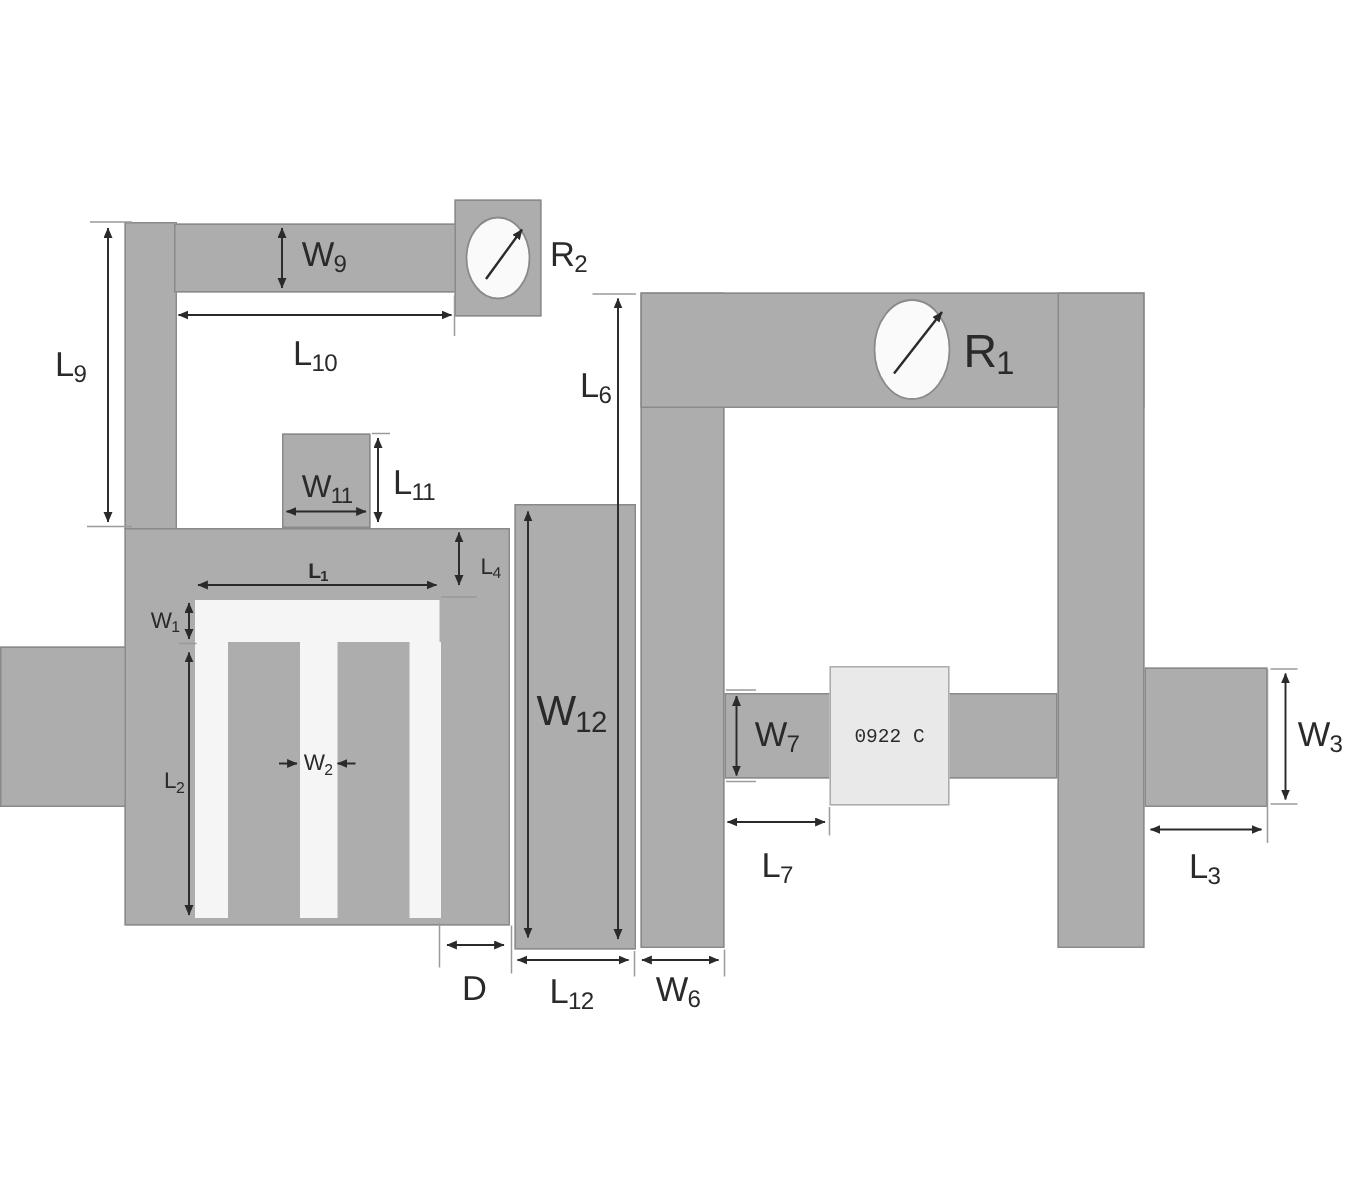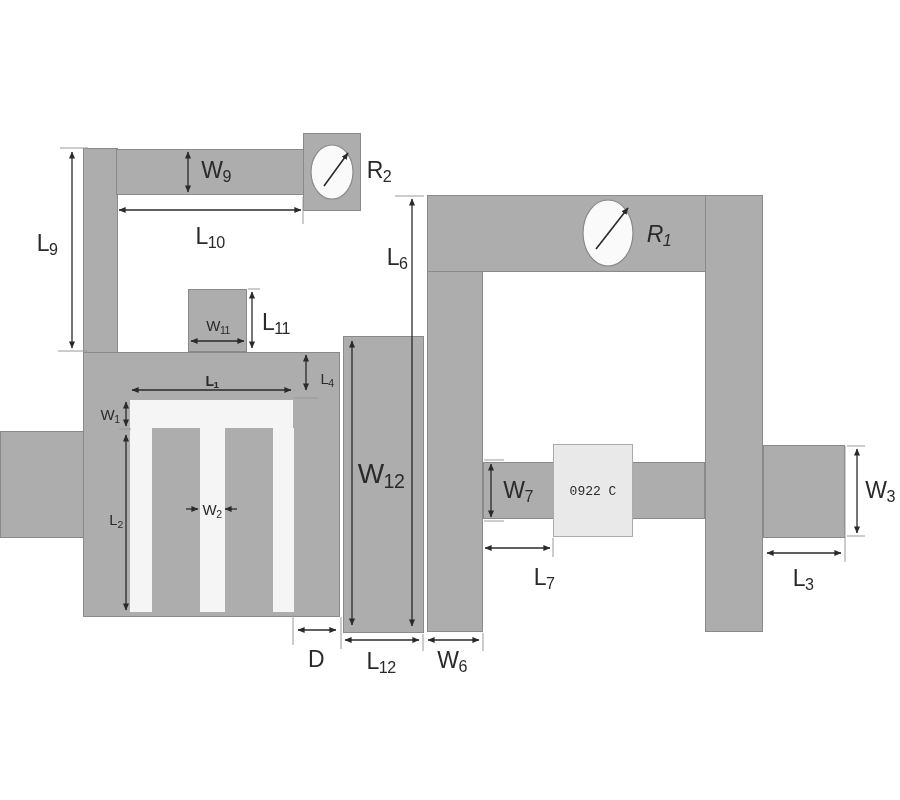--- a/index.html
+++ b/index.html
@@ -93,32 +93,32 @@
     <line class="dim" x1="491" y1="464" x2="491" y2="517" marker-start="url(#ah)" marker-end="url(#ah)"></line>
     <line class="dim" x1="485" y1="548" x2="550" y2="548" marker-start="url(#ah)" marker-end="url(#ah)"></line>
     <line class="dim" x1="767" y1="553" x2="841" y2="553" marker-start="url(#ah)" marker-end="url(#ah)"></line>
     <line class="dim" x1="857" y1="449" x2="857" y2="533" marker-start="url(#ah)" marker-end="url(#ah)"></line>
   </svg>
 
   <div class="lbl" style="left:47px;top:243px;font-size:23px;"><span>L</span><span class="sub">9</span></div>
   <div class="lbl" style="left:216px;top:170px;font-size:23px;"><span>W</span><span class="sub">9</span></div>
   <div class="lbl" style="left:210px;top:236px;font-size:23px;text-align:center;"><span>L</span><span class="sub">10</span></div>
   <div class="lbl" style="left:379px;top:170px;font-size:23px;"><span>R</span><span class="sub">2</span></div>
-  <div class="lbl" style="left:218px;top:325px;font-size:15px;"><span>W</span><span class="sub">11</span></div>
+  <div class="lbl" style="left:218px;top:325px;font-size:21px;"><span>W</span><span class="sub">11</span></div>
   <div class="lbl" style="left:276px;top:322px;font-size:23px;"><span>L</span><span class="sub">11</span></div>
   <div class="lbl" style="left:397px;top:257px;font-size:23px;"><span>L</span><span class="sub">6</span></div>
   <div class="lbl" style="left:327px;top:378px;font-size:15px;"><span>L</span><span class="sub">4</span></div>
   <div class="lbl" style="left:212px;top:381px;font-size:14px;font-weight:700;"><span>L</span><span class="sub">1</span></div>
   <div class="lbl" style="left:110px;top:414px;font-size:15px;"><span>W</span><span class="sub">1</span></div>
-  <div class="lbl" style="left:116px;top:521px;font-size:15px;font-family:Liberation Mono, monospace;"><span>L</span><span class="sub">2</span></div>
+  <div class="lbl" style="left:116px;top:521px;font-size:15px;"><span>L</span><span class="sub">2</span></div>
   <div class="lbl" style="left:212px;top:509px;font-size:15px;"><span>W</span><span class="sub">2</span></div>
-  <div class="lbl" style="left:659px;top:234px;font-size:23px;font-style:italic;"><span>R</span><span class="sub">1</span></div>
+  <div class="lbl" style="left:659px;top:234px;font-size:31px;"><span>R</span><span class="sub">1</span></div>
   <div class="lbl" style="left:381px;top:474px;font-size:28px;"><span>W</span><span class="sub">12</span></div>
   <div class="lbl" style="left:316px;top:659px;font-size:23px;"><span>D</span><span class="sub"></span></div>
   <div class="lbl" style="left:381px;top:661px;font-size:23px;text-align:right;"><span>L</span><span class="sub">12</span></div>
   <div class="lbl" style="left:452px;top:660px;font-size:23px;"><span>W</span><span class="sub">6</span></div>
   <div class="lbl" style="left:518px;top:490px;font-size:23px;"><span>W</span><span class="sub">7</span></div>
-  <div class="lbl" style="left:518px;top:577px;font-size:23px;margin-left:26px;"><span>L</span><span class="sub">7</span></div>
+  <div class="lbl" style="left:518px;top:577px;font-size:23px;"><span>L</span><span class="sub">7</span></div>
   <div class="lbl" style="left:593px;top:491px;font-size:13px;font-family:'Liberation Mono','DejaVu Sans Mono',monospace;letter-spacing:0;">0922 C</div>
   <div class="lbl" style="left:803px;top:578px;font-size:23px;"><span>L</span><span class="sub">3</span></div>
   <div class="lbl" style="left:880px;top:490px;font-size:23px;"><span>W</span><span class="sub">3</span></div>
 
 </div>
 
 </body></html>

